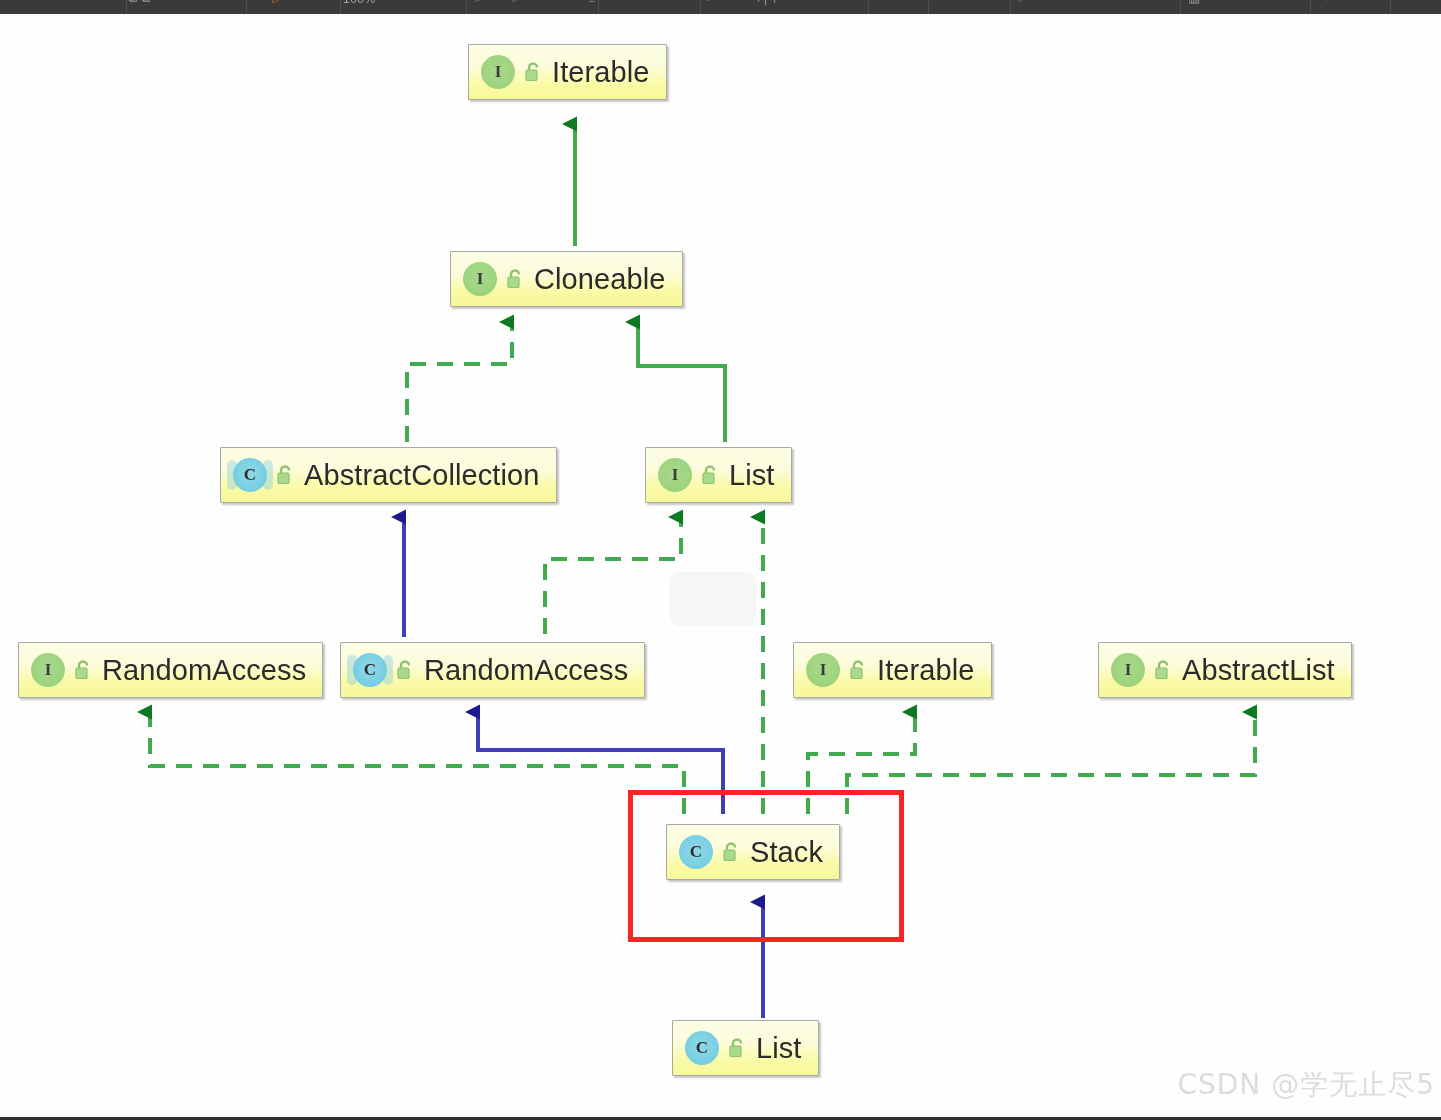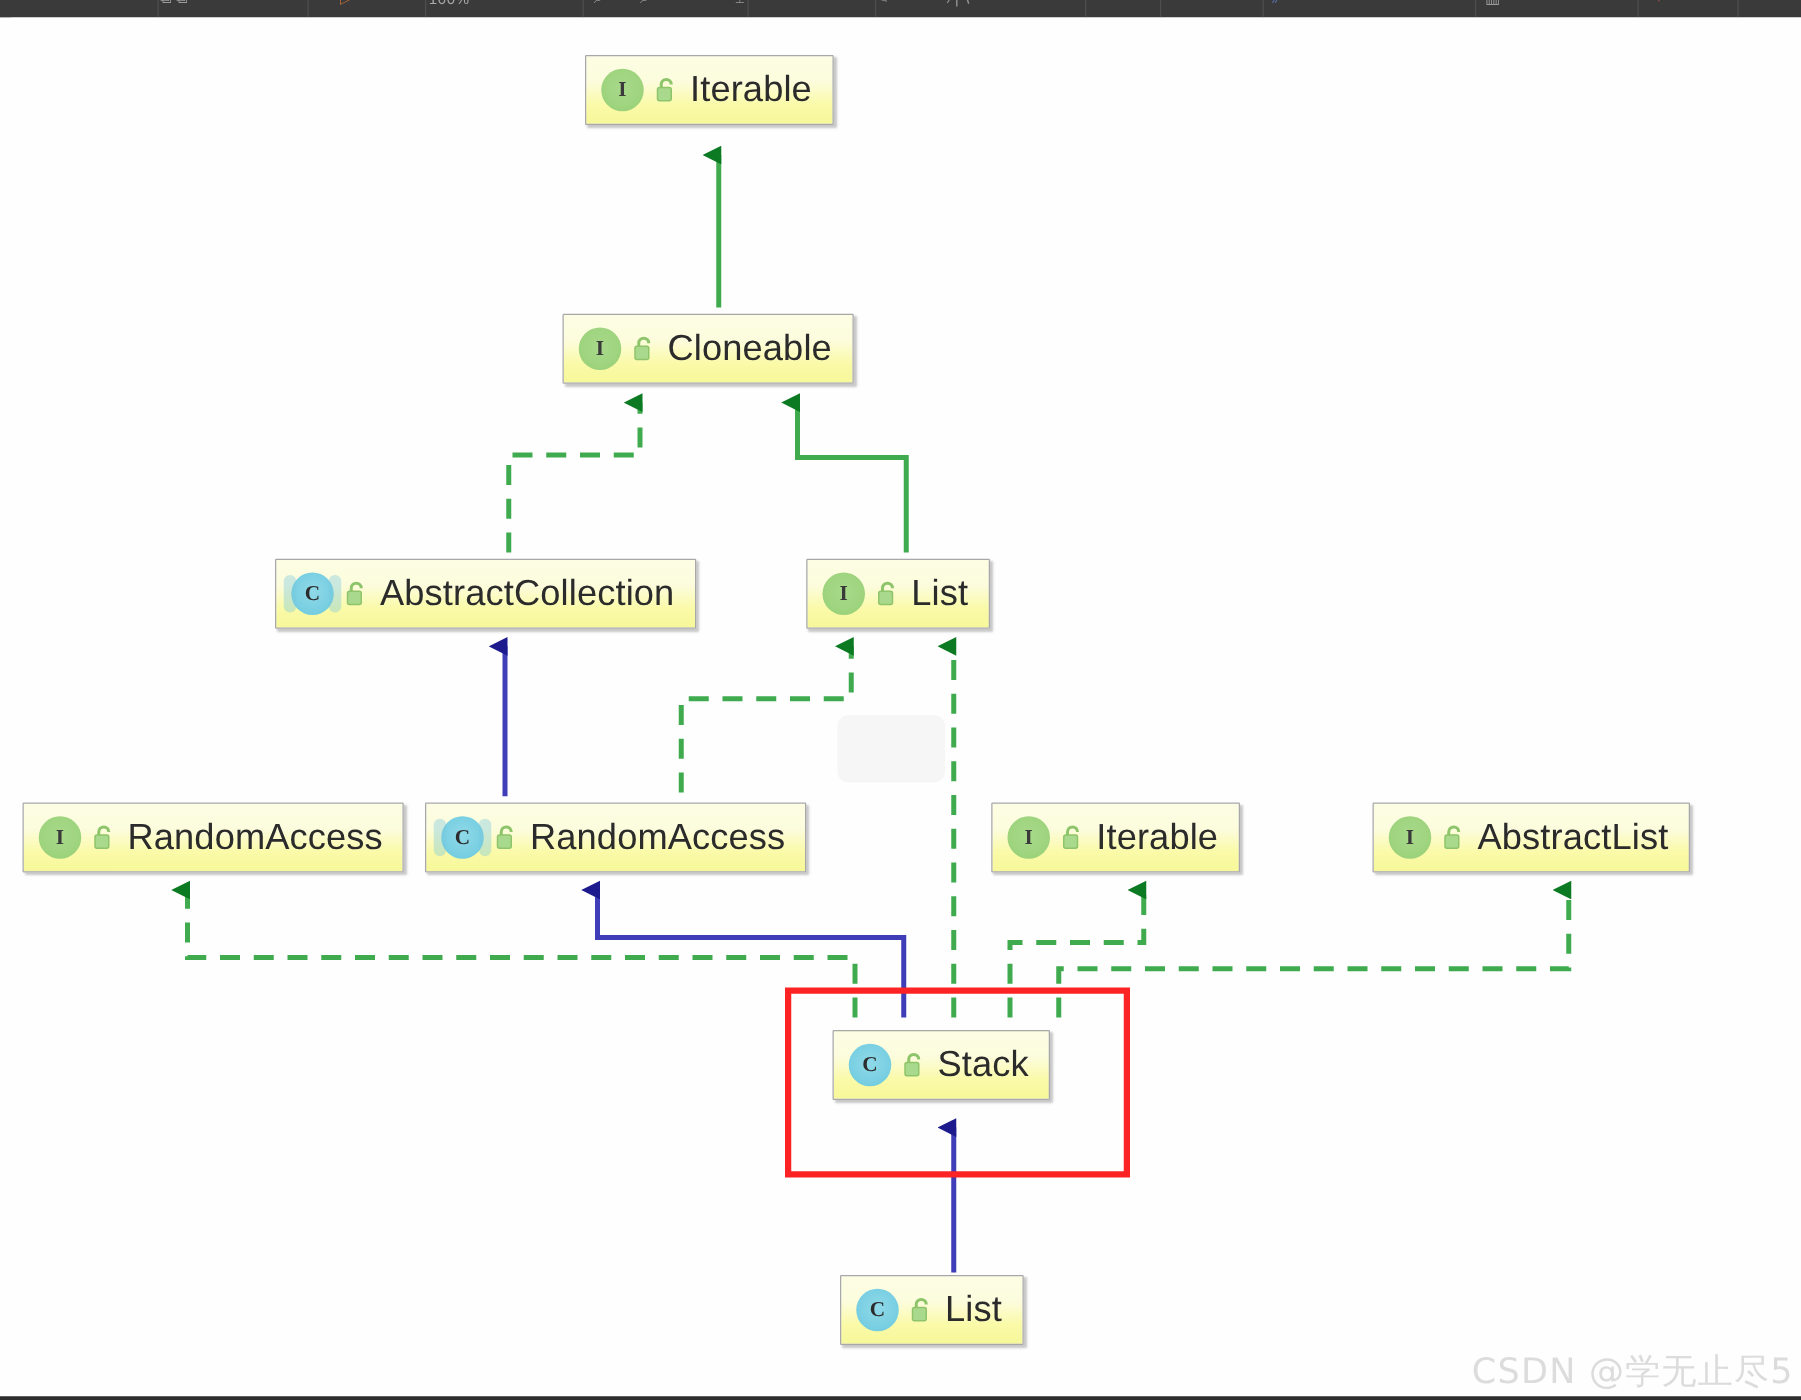--- a/index.html
+++ b/index.html
@@ -145,21 +145,21 @@
   #ghost-rect {
     position: absolute;
     background: #f6f6f6;
     border-radius: 9px;
     z-index: 1;
   }
 
   
   #watermark {
     position: absolute;
-    right: 6px; bottom: 4px;
+    right: 6px; bottom: 16px;
     font-size: 28px;
     color: #dcdcdc;
     letter-spacing: 1px;
     font-family: "DejaVu Sans", "Liberation Sans", sans-serif;
     white-space: nowrap;
     z-index: 9;
   }
 
   
   #bottom-rule {

